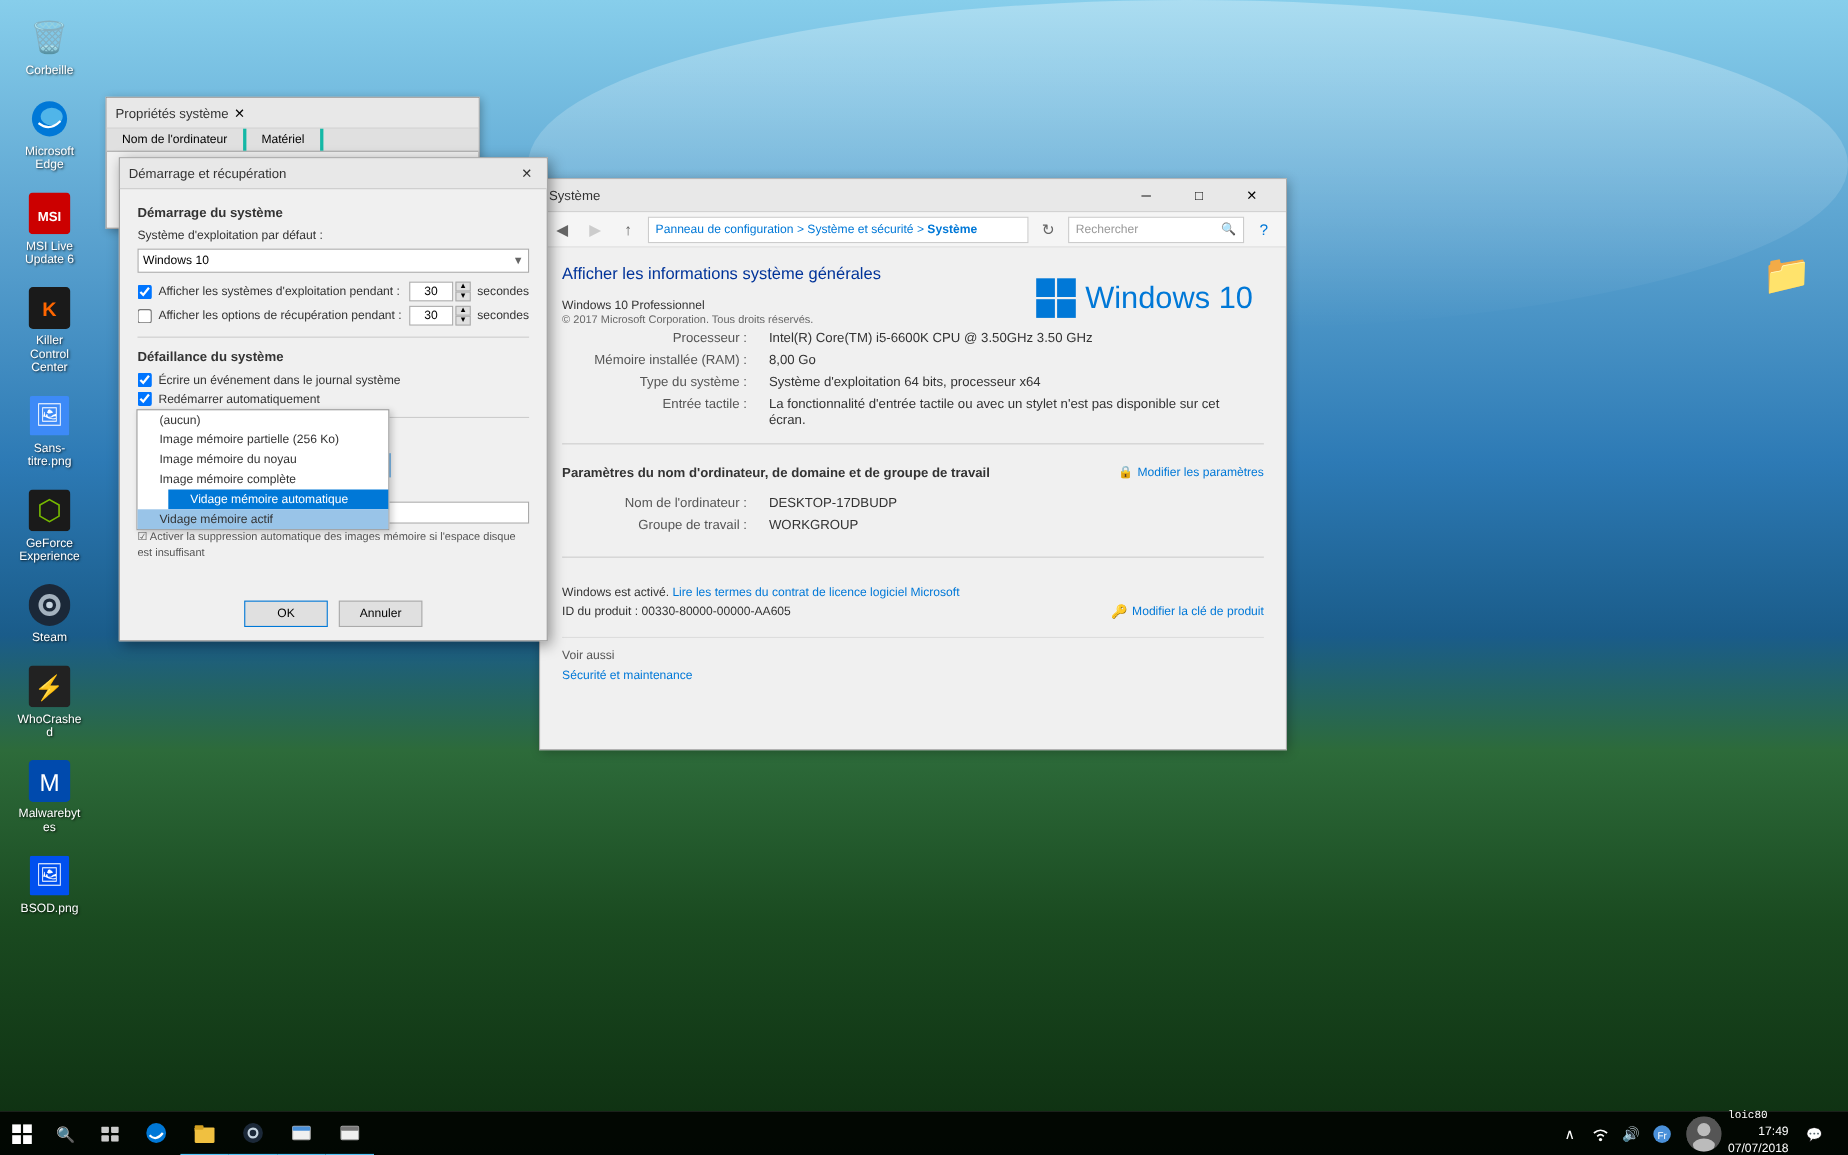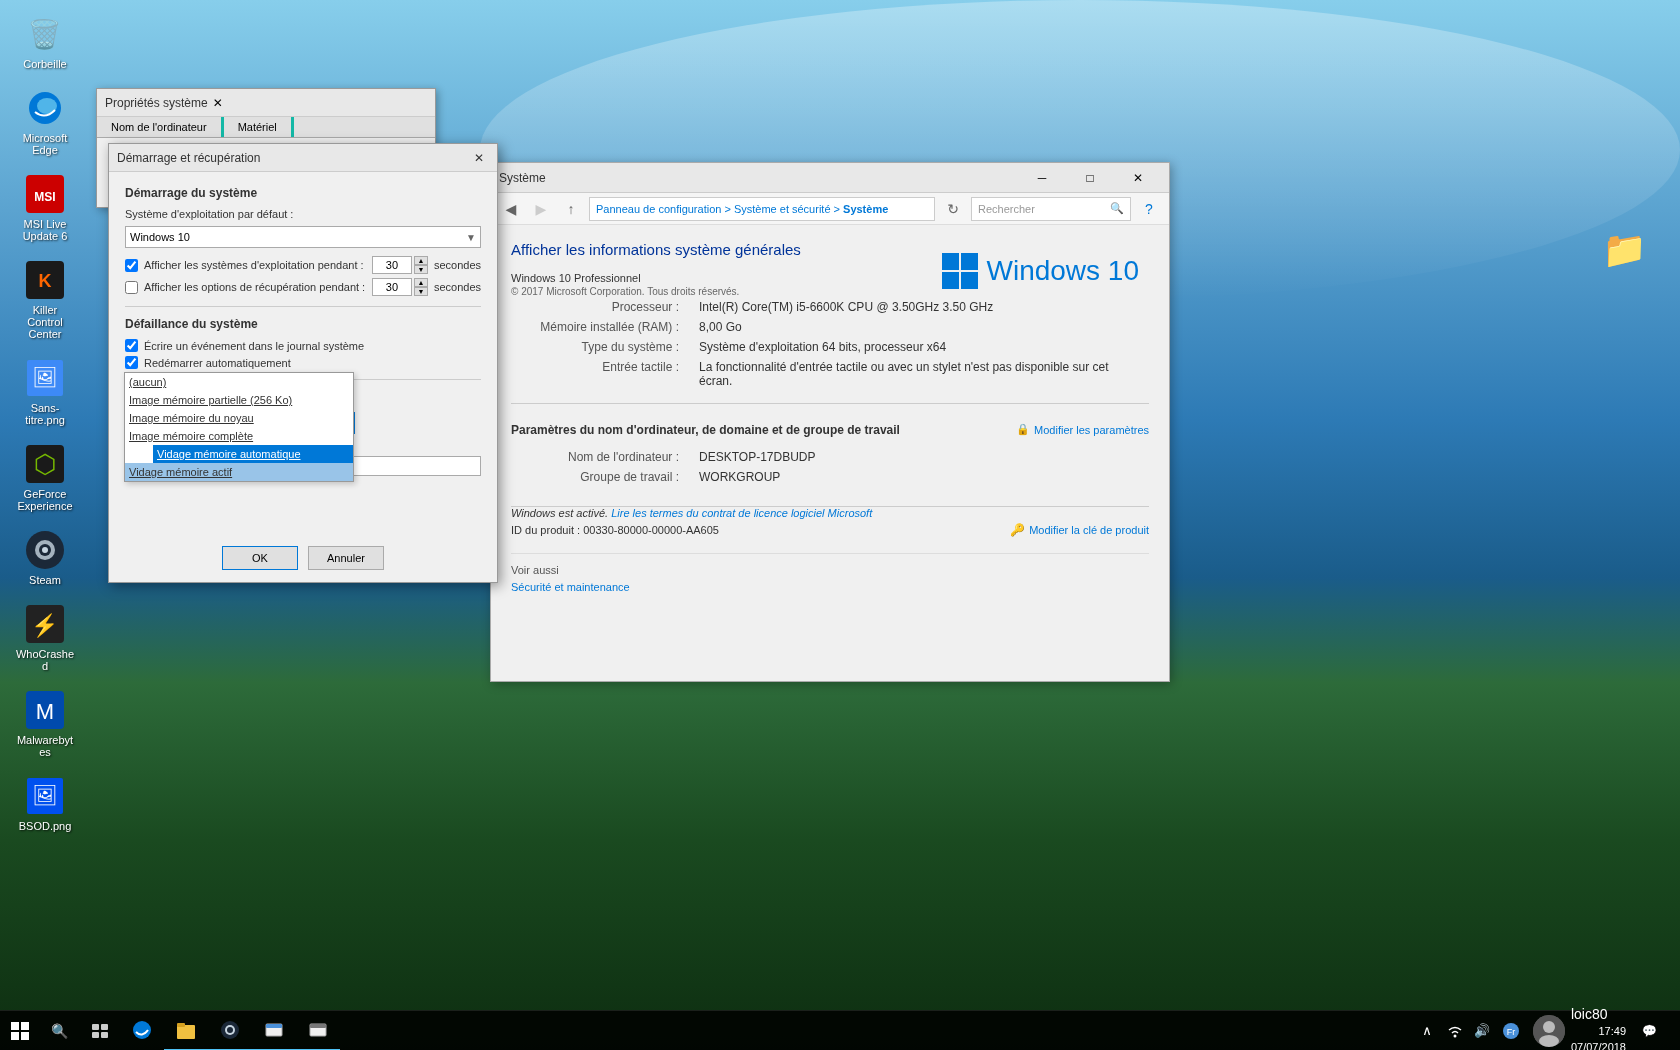--- a/index.html
+++ b/index.html
@@ -453,24 +453,23 @@
       top: 372px;
       left: 124px;
       width: 230px;
       background: white;
       border: 1px solid #999;
       box-shadow: 2px 2px 6px rgba(0,0,0,0.2);
       z-index: 40;
       font-size: 11px;
     }
     .dropdown-item {
-      padding: 3px 4px;
-      cursor: pointer;
-      color: #333;
-      text-decoration: underline;
+      padding: 3px 20px;
+      cursor: pointer;
+      color: #333;
     }
     .dropdown-item.selected {
       background: #0078d7;
       color: white;
       margin-left: 28px;
     }
     .dropdown-item.highlighted {
       background: #99c4e8;
       color: #333;
     }
@@ -742,21 +741,21 @@
             </tr>
           </tbody>
             </table>
         </div>
         <div style="display:flex;align-items:center;gap:4px;cursor:pointer;">
           <span style="color:#0078d7;font-size:11px;">🔒</span>
           <span class="sys-link">Modifier les paramètres</span>
         </div>
       </div>
 
-      <div style="margin-top:0;font-size:11px;font-style:italic;">
+      <div style="margin-top:26px;font-size:11px;">
         <span style="color:#333;">Windows est activé.</span>
         <span class="sys-link">Lire les termes du contrat de licence logiciel Microsoft</span>
       </div>
       <div style="display:flex;justify-content:space-between;align-items:center;margin-top:4px;">
         <div style="font-size:11px;color:#333;">
           <span>ID du produit :</span>
           <span>00330-80000-00000-AA605</span>
         </div>
         <div style="display:flex;align-items:center;gap:4px;cursor:pointer;">
           <span style="color:#0078d7;">🔑</span>
@@ -846,20 +845,21 @@
       
       <div class="section-label">Écriture des informations de débogage</div>
       <div class="dropdown" style="margin-bottom:6px;width:230px;border:2px solid #0078d7;">
         <span>Image mémoire partielle (256 Ko)</span>
         <span class="dropdown-arrow">▼</span>
       </div>
 
       <div class="dump-file-label">Fichier de vidage mémoire</div>
       <input class="dump-file-input" type="text" value="%SystemRoot%\MEMORY.DMP" style="">
 
+      <div class="dump-notice">☑ Activer la suppression automatique des images mémoire si l'espace disque est insuffisant</div>
     </div>
 
     <div class="dialog-buttons">
       <button class="dialog-btn primary">OK</button>
       <button class="dialog-btn">Annuler</button>
     </div>
   </div>
 
   <div class="dropdown-list">
     <div class="dropdown-item">(aucun)</div>
@@ -945,21 +945,21 @@
         <div style="display:flex;flex-direction:column;align-items:center;">
           <div class="taskbar-avatar">
             <svg width="32" height="32" viewBox="0 0 32 32">
                 <rect width="32" height="32" fill="#555"></rect>
                 <circle cx="16" cy="12" r="6" fill="#bbb"></circle>
                 <ellipse cx="16" cy="26" rx="10" ry="6" fill="#bbb"></ellipse>
               </svg>
           </div>
         </div>
         <div style="display:flex;flex-direction:column;gap:2px;">
-          <div style="color:white;font-size:14px;">loic80</div>
+          <div style="color:white;font-size:10px;font-family:Liberation Mono, monospace;">loic80</div>
           <div class="taskbar-clock" style="padding:0;">
             <div>17:49</div>
             <div>07/07/2018</div>
           </div>
         </div>
       </div>
       <div class="taskbar-notification">💬</div>
     </div>
   </div>
 </div>

